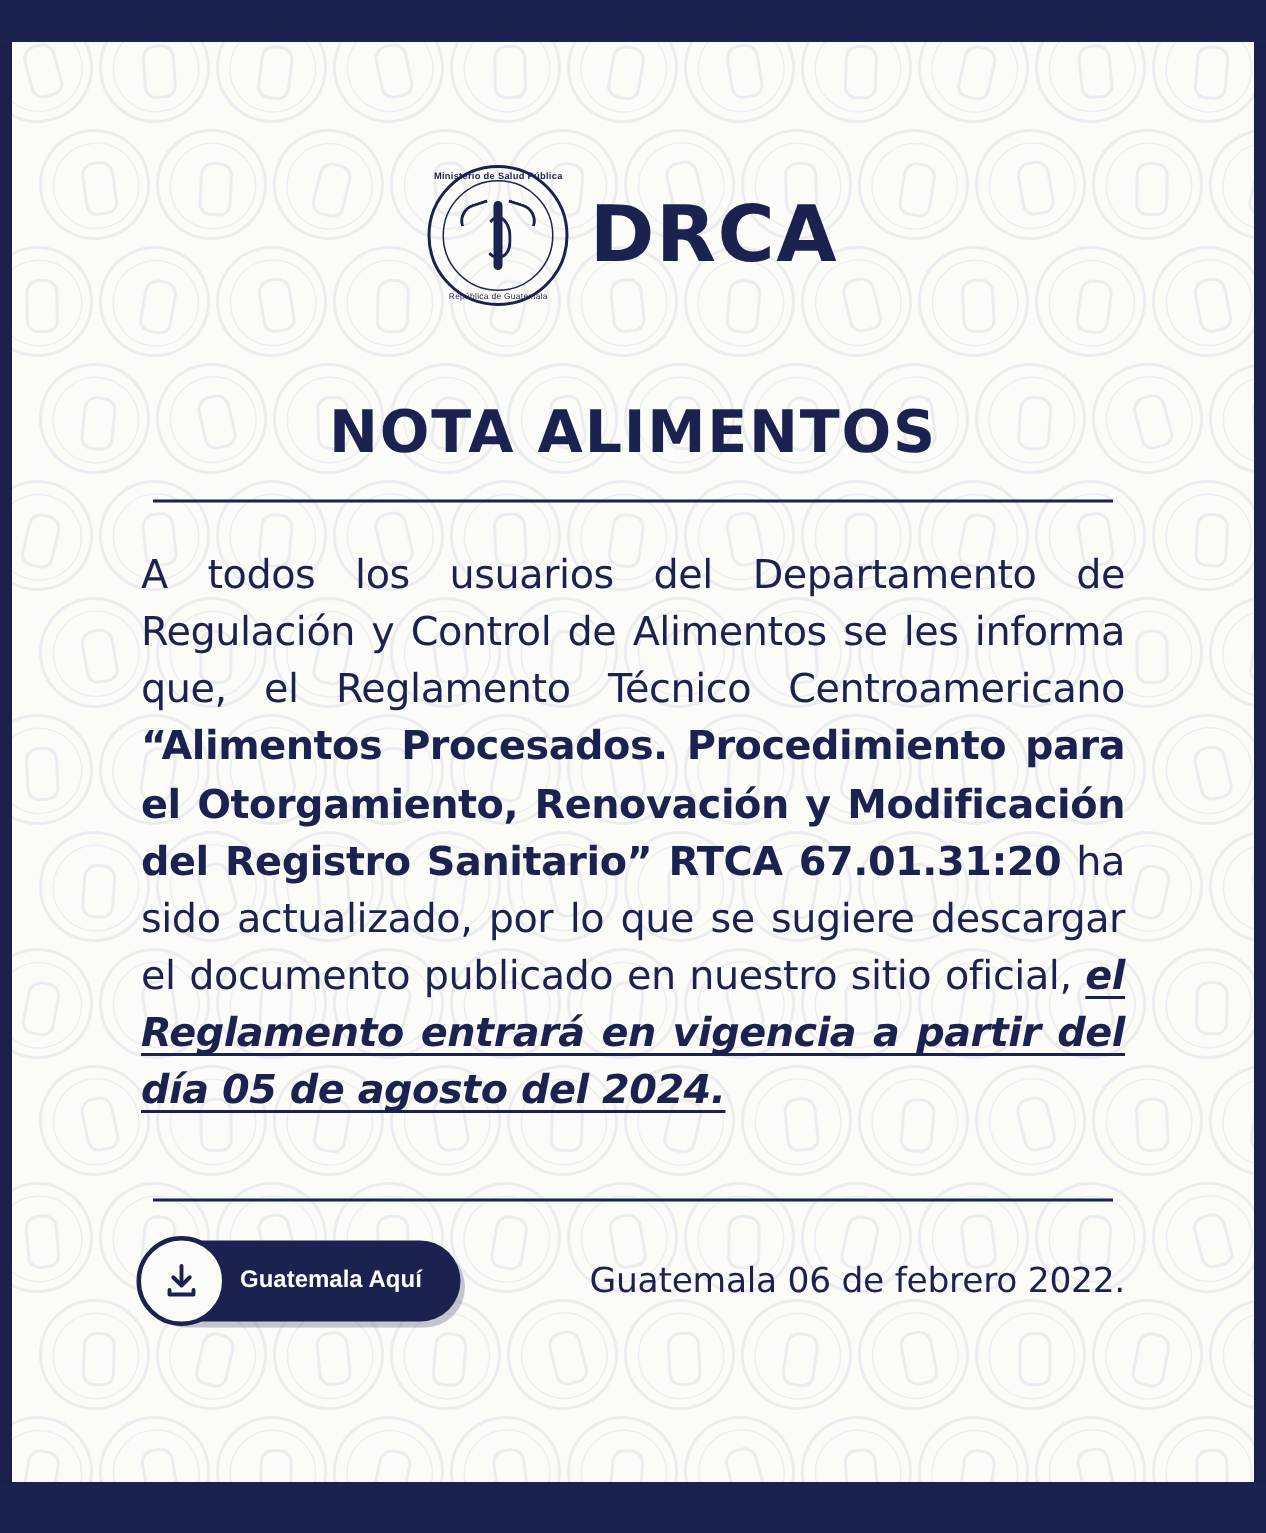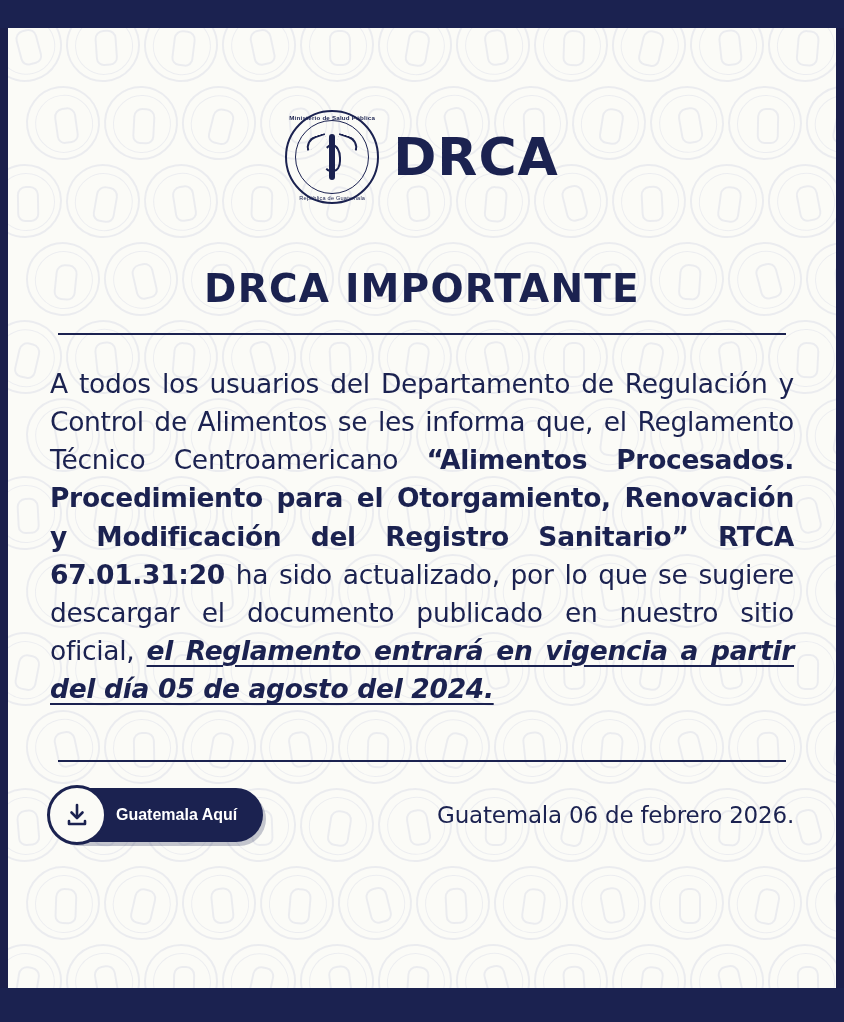--- a/index.html
+++ b/index.html
@@ -73,21 +73,21 @@
     position: absolute;
     left: 27px; top: 20px;
     width: 18px; height: 32px;
     border: 2px solid #c9ccdf;
     border-radius: 9px 9px 8px 8px;
   }
 
   .content {
     position: relative;
     z-index: 3;
-    padding: 0 42px;
+    padding: 0 86px;
   }
 
   
   .logo-row {
     display: flex;
     align-items: center;
     justify-content: center;
     gap: 14px;
     padding-top: 82px;
   }
@@ -408,39 +408,39 @@
           <div class="wing-l"></div>
           <div class="wing-r"></div>
           <div class="snake"></div>
           <div class="seal-text-bottom">República de Guatemala</div>
         </div>
         <div class="brand">
           <div class="brand-title">DRCA</div>
         </div>
       </div>
 
-      <div class="headline">DRCA IMPORTANTE</div>
+      <div class="headline">NOTA ALIMENTOS</div>
 
       <div class="rule"></div>
 
       <p class="body-text"><span>A todos los usuarios del Departamento de Regulación y Control de Alimentos se les informa que, el Reglamento Técnico Centroamericano </span><b>“Alimentos Procesados. Procedimiento para el Otorgamiento, Renovación y Modificación del Registro Sanitario” RTCA 67.01.31:20</b><span> ha sido actualizado, por lo que se sugiere descargar el documento publicado en nuestro sitio oficial, </span><span class="emphasis">el Reglamento entrará en vigencia a partir del día 05 de agosto del 2024.</span></p>
 
       <div class="rule2"></div>
 
       <div class="footer">
         <div class="dl-btn">
           <span class="dl-circle">
             <svg width="26" height="26" viewBox="0 0 26 26" aria-hidden="true">
               <path d="M13 3 L13 15" stroke="#1b2250" stroke-width="2.6" fill="none" stroke-linecap="round"></path>
               <path d="M7.5 10.5 L13 16 L18.5 10.5" stroke="#1b2250" stroke-width="2.6" fill="none" stroke-linecap="round" stroke-linejoin="round"></path>
               <path d="M5 19 L5 22 L21 22 L21 19" stroke="#1b2250" stroke-width="2.6" fill="none" stroke-linecap="round" stroke-linejoin="round"></path>
             </svg>
           </span>
           <span>Guatemala Aquí</span>
         </div>
-        <div class="place-date">Guatemala 06 de febrero 2026.</div>
+        <div class="place-date">Guatemala 06 de febrero 2022.</div>
       </div>
 
     </div>
   </div>
 
   <div class="band-bottom"></div>
 </div>
 
 </body></html>

